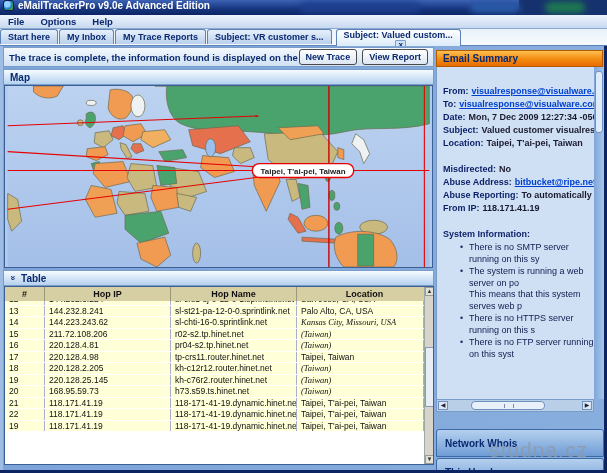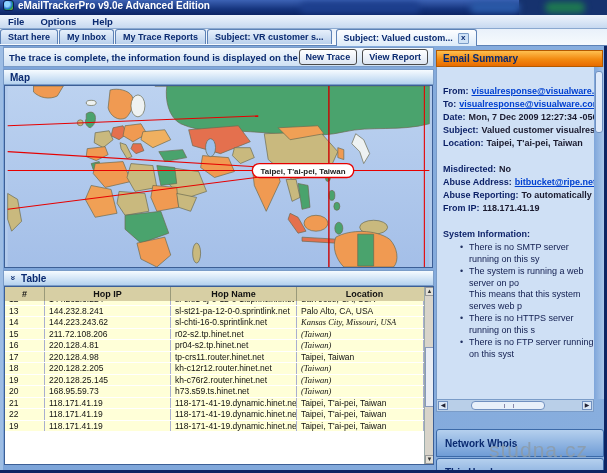--- a/index.html
+++ b/index.html
@@ -17,21 +17,21 @@
   #menu-bar{left:0;top:15px;width:607px;height:14px;
     background:linear-gradient(#eef4fc,#c7d9f0);border-bottom:1px solid #8aa8cf;
     display:flex;align-items:center;font-size:9.5px;font-weight:bold;color:#0a2a70;box-sizing:border-box;}
   .menu-item{padding:0 8px;height:100%;display:flex;align-items:center;}
   #tab-bar{left:0;top:29px;width:607px;height:17px;
     background:linear-gradient(#e9f1fa,#f6fafd);display:flex;align-items:flex-start;
     border-bottom:1px solid #5d82b6;box-sizing:border-box;}
   .tab{height:15px;display:flex;align-items:center;padding:0 7px;font-size:9px;font-weight:bold;
     color:#0a2a70;background:linear-gradient(#e7f0fb,#b9d0ec);
     border:1px solid #5d82b6;border-bottom:none;border-radius:3px 3px 0 0;margin-right:1px;white-space:nowrap;box-sizing:border-box;}
-  .tab.active{background:linear-gradient(#fdfeff,#dcebf9);height:17px;margin-left:3px;}
+  .tab.active{background:linear-gradient(#fdfeff,#dcebf9);height:17px;margin-left:3px;flex-direction:column;}
   .tab-close{margin-left:5px;width:9px;height:9px;font-size:8px;line-height:8px;text-align:center;
     background:#cfe2f6;border:1px solid #7a9cc8;color:#0a2a70;border-radius:1px;}
   #main-bg{left:0;top:46px;width:607px;height:424px;
     background:linear-gradient(90deg,#7ca4d9,#88aede);}
   #bottom-frame{left:0;top:470px;width:607px;height:3px;background:#0d2463;}
   #left-edge{left:0;top:46px;width:3px;height:424px;background:#9dbde4;}
   #right-edge{left:604px;top:46px;width:3px;height:424px;background:#0d2463;}
   
   #trace-bar{left:3px;top:47px;width:431px;height:20px;
     background:linear-gradient(#f3f8fd,#cfe1f4);border:1px solid #7a9cc8;box-sizing:border-box;

